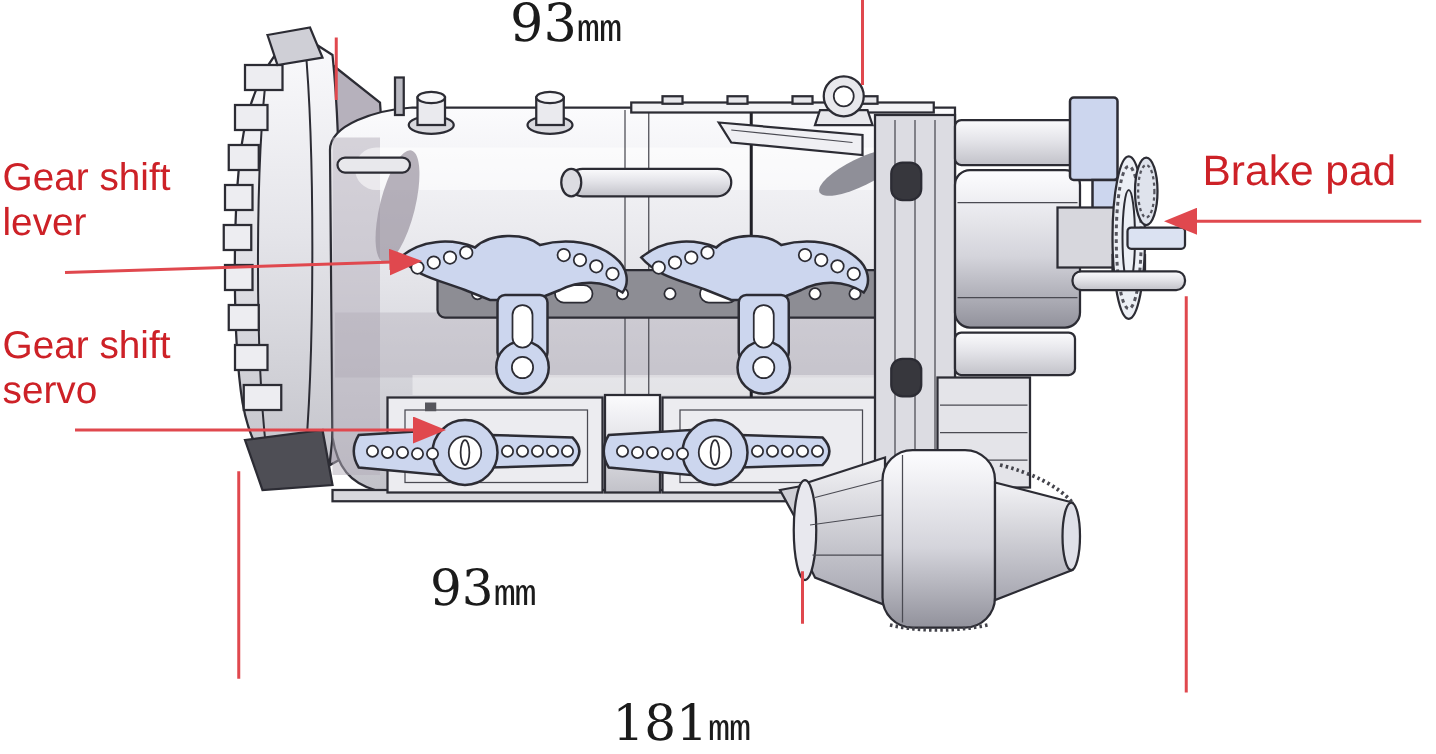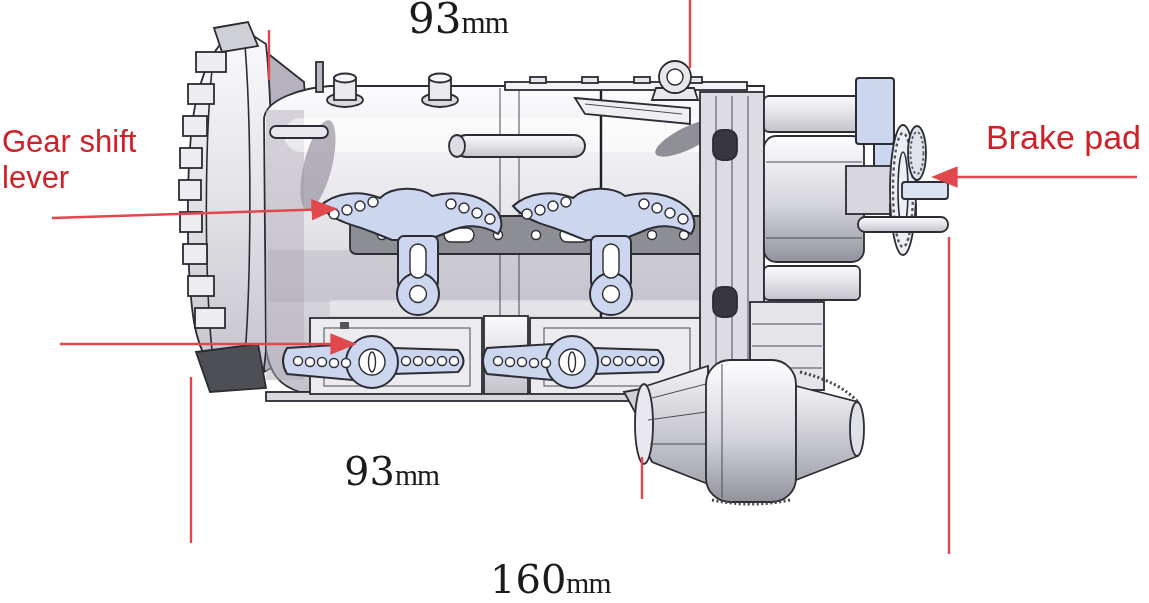--- a/index.html
+++ b/index.html
@@ -17,21 +17,21 @@
   #drawing{position:absolute;left:0;top:0;}
   .label{
     position:absolute;color:var(--annotation-text);
     font-weight:400;font-size:31px;line-height:1.16;letter-spacing:0;
   }
   .label.small{font-size:34px;white-space:nowrap;}
   .dim{
     position:absolute;color:var(--dimension-text);
     font-family:"DejaVu Serif",serif;font-weight:400;
   }
-  .dim .unit{font-size:0.74em;font-family:Liberation Serif, serif;letter-spacing:-1px;}
+  .dim .unit{font-size:0.74em;font-family:Liberation Mono, monospace;letter-spacing:-1px;}
   
   .ol{stroke:var(--outline);stroke-width:1.6;fill:none;}
   .part{stroke:var(--outline);stroke-width:1.8;}
   .thin{stroke:#4a4a52;stroke-width:1;fill:none;}
   .accent{fill:var(--accent-part);stroke:var(--outline);stroke-width:2;}
   .hole{fill:#ffffff;stroke:var(--outline);stroke-width:1.4;}
   .redline{stroke:var(--annotation-line);stroke-width:2.4;fill:none;}
 </style>
 </head>
 <body>
@@ -242,28 +242,29 @@
       <line class="redline" x1="642" y1="457" x2="642" y2="499"></line>
       <line class="redline" x1="949" y1="237" x2="949" y2="554"></line>
       <line class="redline" x1="52" y1="218" x2="333" y2="209" marker-end="url(#arr)"></line>
       <line class="redline" x1="60" y1="344" x2="352" y2="344" marker-end="url(#arr)"></line>
       <line class="redline" x1="1137" y1="177" x2="936" y2="177" marker-end="url(#arr)"></line>
     </g>
   </svg>
 
   <div class="label" style="left:2px;top:124px;width:185px;">Gear shift lever</div>
 
-
-  <div class="label small" style="left:986px;top:118px;">Brake pad</div>
+  <div class="label" style="left:2px;top:258px;width:185px;">Gear shift servo</div>
+
+  <div class="label small" style="left:962px;top:118px;">Brake pad</div>
 
   <div class="dim" style="left:408px;top:-6px;font-size:42px;">
     <span>93</span><span class="unit">mm</span>
   </div>
 
   <div class="dim" style="left:344px;top:448px;font-size:40px;">
     <span>93</span><span class="unit">mm</span>
   </div>
 
   <div class="dim" style="left:490px;top:556px;font-size:40px;">
-    <span>160</span><span class="unit">mm</span>
+    <span>181</span><span class="unit">mm</span>
   </div>
 
 </div>
 
 </body></html>

